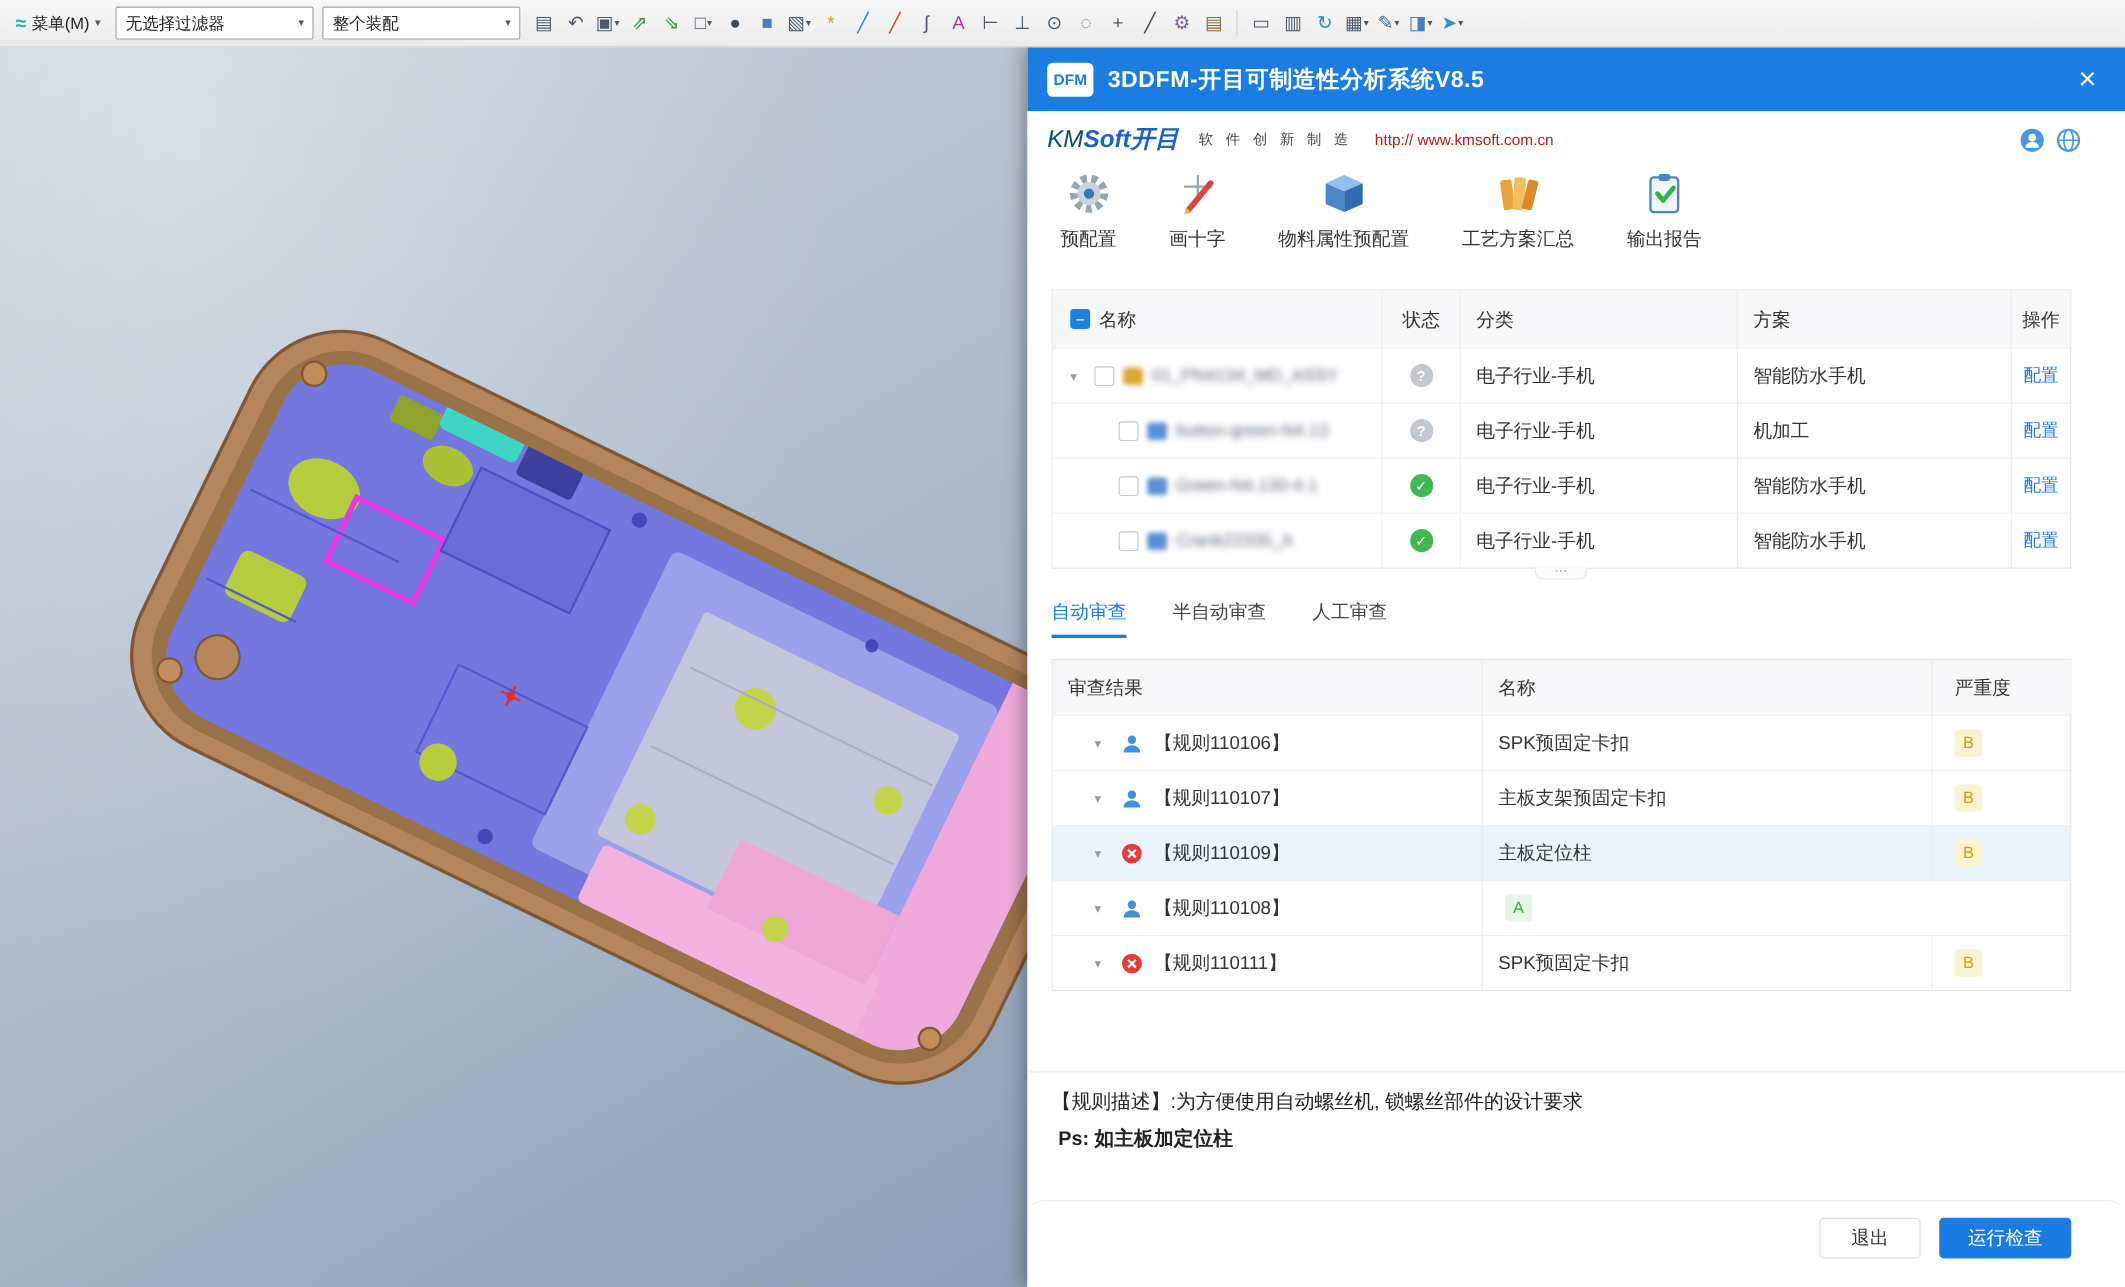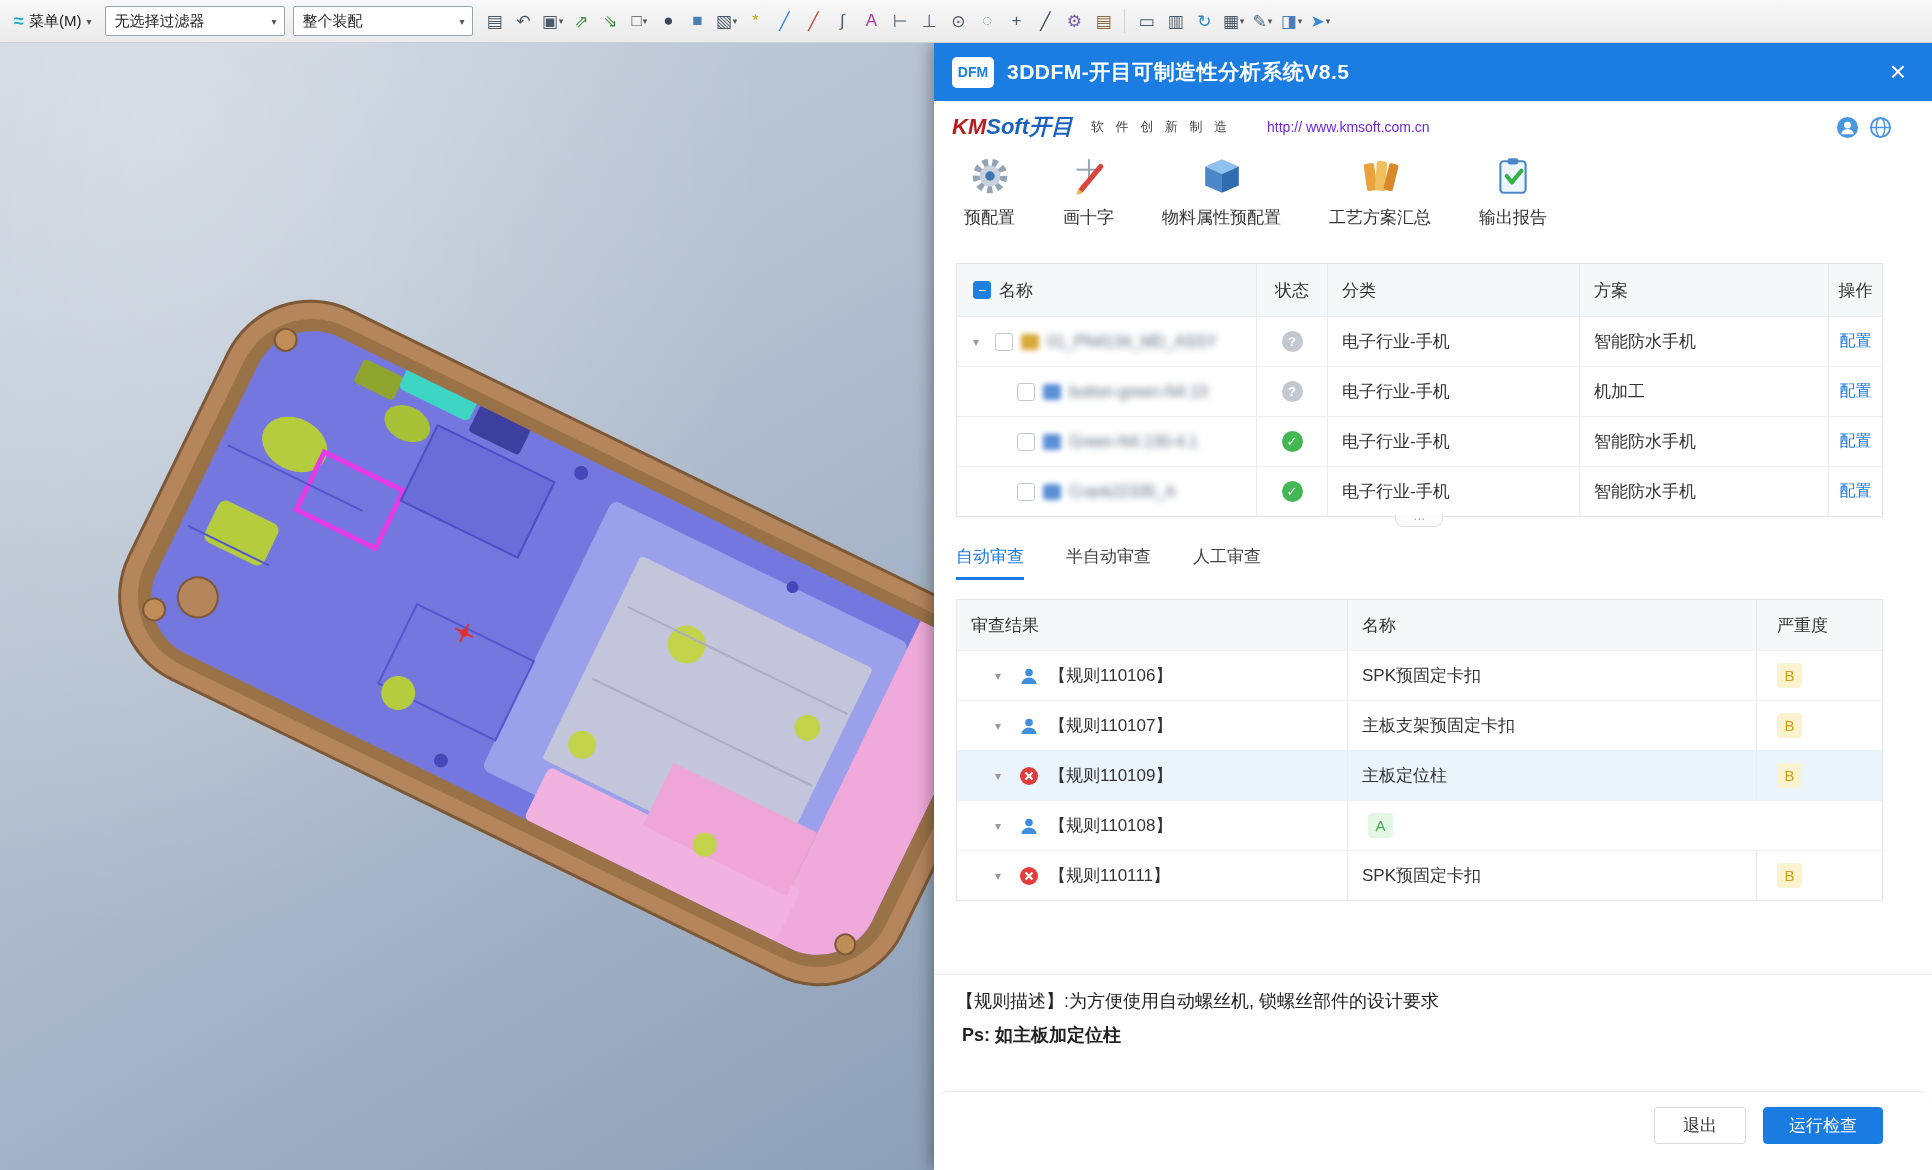--- a/index.html
+++ b/index.html
@@ -31,24 +31,24 @@
     background:#fff; box-shadow:-3px 0 16px rgba(0,0,0,.35); }
   .dlg-titlebar { position:absolute; top:0; left:0; right:0; height:58px; background:#1b7de2;
     display:flex; align-items:center; padding:0 26px 0 18px; }
   .dfm-badge { width:42px; height:31px; background:#fff; border-radius:5px; color:#1b7de2;
     font-weight:bold; font-size:14px; display:flex; align-items:center; justify-content:center; margin-right:13px; }
   .dlg-title { color:#fff; font-size:21px; font-weight:600; letter-spacing:.5px; }
   .dlg-close { margin-left:auto; color:#fff; font-size:28px; line-height:1; cursor:default; }
 
   .brand-row { position:absolute; top:58px; left:0; right:0; height:52px;
     display:flex; align-items:center; padding:0 40px 0 18px; gap:14px; }
-  .brand-km { color:#b91c1c; font-weight:bold; font-style:italic; font-size:22px; }
+  .brand-km { color:#0c4a6e; font-weight:normal; font-style:italic; font-size:22px; }
   .brand-soft { color:#1b62c0; font-weight:bold; font-style:italic; font-size:22px; }
   .brand-slogan { font-size:13px; color:#444; letter-spacing:4px; margin-left:4px; }
-  .brand-url { font-size:14px; color:#6d28d9; margin-left:22px; }
+  .brand-url { font-size:14px; color:#b91c1c; margin-left:6px; }
   .brand-icons { margin-left:auto; display:flex; gap:10px; align-items:center; }
 
   .actions-row { position:absolute; top:112px; left:30px; display:flex; gap:48px; }
   .action-item { display:flex; flex-direction:column; align-items:center; gap:9px; font-size:17px; color:#333; }
   .action-item svg { display:block; }
 
   
   .assembly-table { position:absolute; top:220px; left:22px; width:927px; border:1px solid #e4e4e4; background:#fff; }
   .atr { display:grid; grid-template-columns:300px 71px 252px 249px 1fr; align-items:center; height:50px; }
   .atr.head { background:#f6f7f8; height:52px; font-size:17px; color:#333; }

